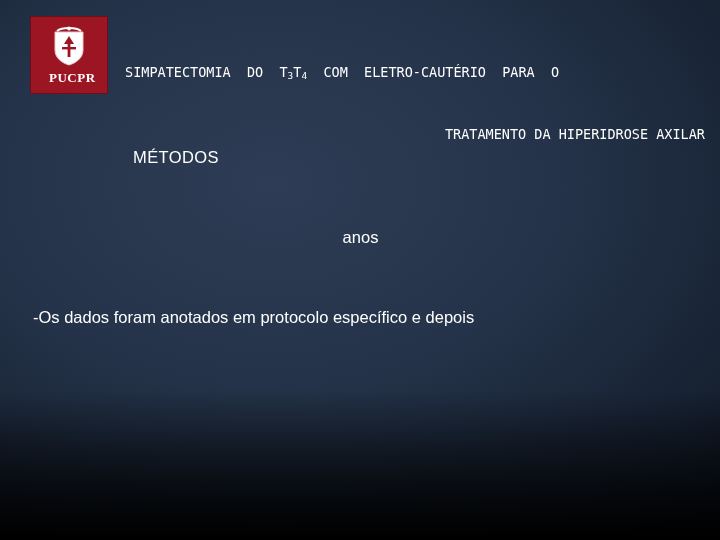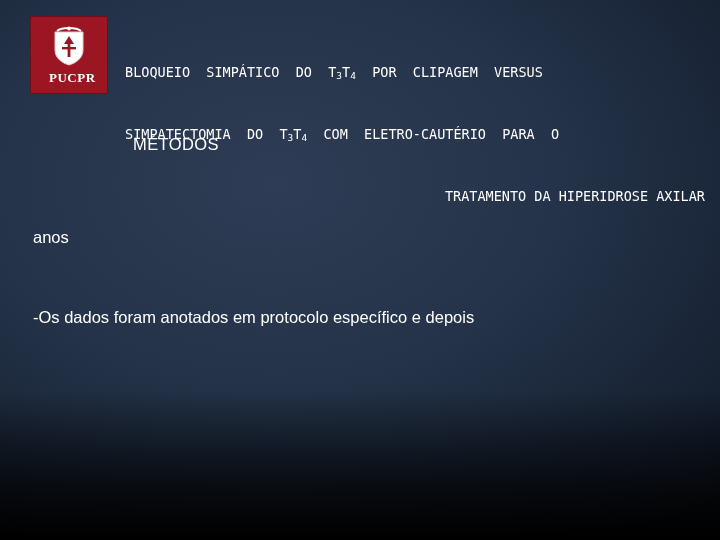--- a/index.html
+++ b/index.html
@@ -83,21 +83,21 @@
   .title sub {
     font-size: 9.5px;
     vertical-align: baseline;
     position: relative;
     top: 2px;
   }
   
   .section-head {
     position: absolute;
     left: 133px;
-    top: 135px;
+    top: 148px;
     color: #ffffff;
     font-family: "Liberation Sans", sans-serif;
     font-size: 16.5px;
     letter-spacing: 0.4px;
   }
   
   .body-block {
     position: absolute;
     left: 33px;
     width: 655px;
@@ -107,42 +107,41 @@
     line-height: 25px;
   }
   .body-block.b1 { top: 225px; }
   .body-block.b2 { top: 305px; }
   .para-justify {
     text-align: justify;
     text-justify: inter-word;
   }
   .para-justify > span.tail {
     display: block;
-    text-align: left;
+    text-align: center;
   }
 </style>
 </head>
 <body>
 
 <div class="slide">
 
   <div class="logo">
     <svg class="logo-shield" viewBox="0 0 42 40">
       <path d="M7 6 H35 V24 C35 32 28 37 21 39 C14 37 7 32 7 24 Z" fill="#ffffff" stroke="#e8c9cc" stroke-width="1"></path>
       <path d="M21 10 L26 18 H16 Z" fill="#9b1622"></path>
       <rect x="19.6" y="17" width="2.8" height="14" fill="#9b1622"></rect>
       <rect x="14" y="21" width="14" height="2.4" fill="#9b1622"></rect>
       <path d="M9 5 C14 1 28 1 33 5" fill="none" stroke="#ffffff" stroke-width="2"></path>
       <circle cx="21" cy="2.5" r="2" fill="#ffffff"></circle>
     </svg>
     <div class="logo-text">PUCPR</div>
   </div>
 
   <div class="title">
-    <span class="line"><span>BLOQUEIO  SIMPÁTICO  DO  T</span><sub>3</sub><span>T</span><sub>4</sub><span>  POR  CLIPAGEM  VERSUS</span></span>
     <span class="line"><span>SIMPATECTOMIA  DO  T</span><sub>3</sub><span>T</span><sub>4</sub><span>  COM  ELETRO-CAUTÉRIO  PARA  O</span></span>
     <span class="line last">TRATAMENTO DA HIPERIDROSE AXILAR</span>
   </div>
 
   <div class="section-head">MÉTODOS</div>
 
   <div class="body-block b1">
     <div class="para-justify">
       <span class="tail">anos</span>
     </div>

